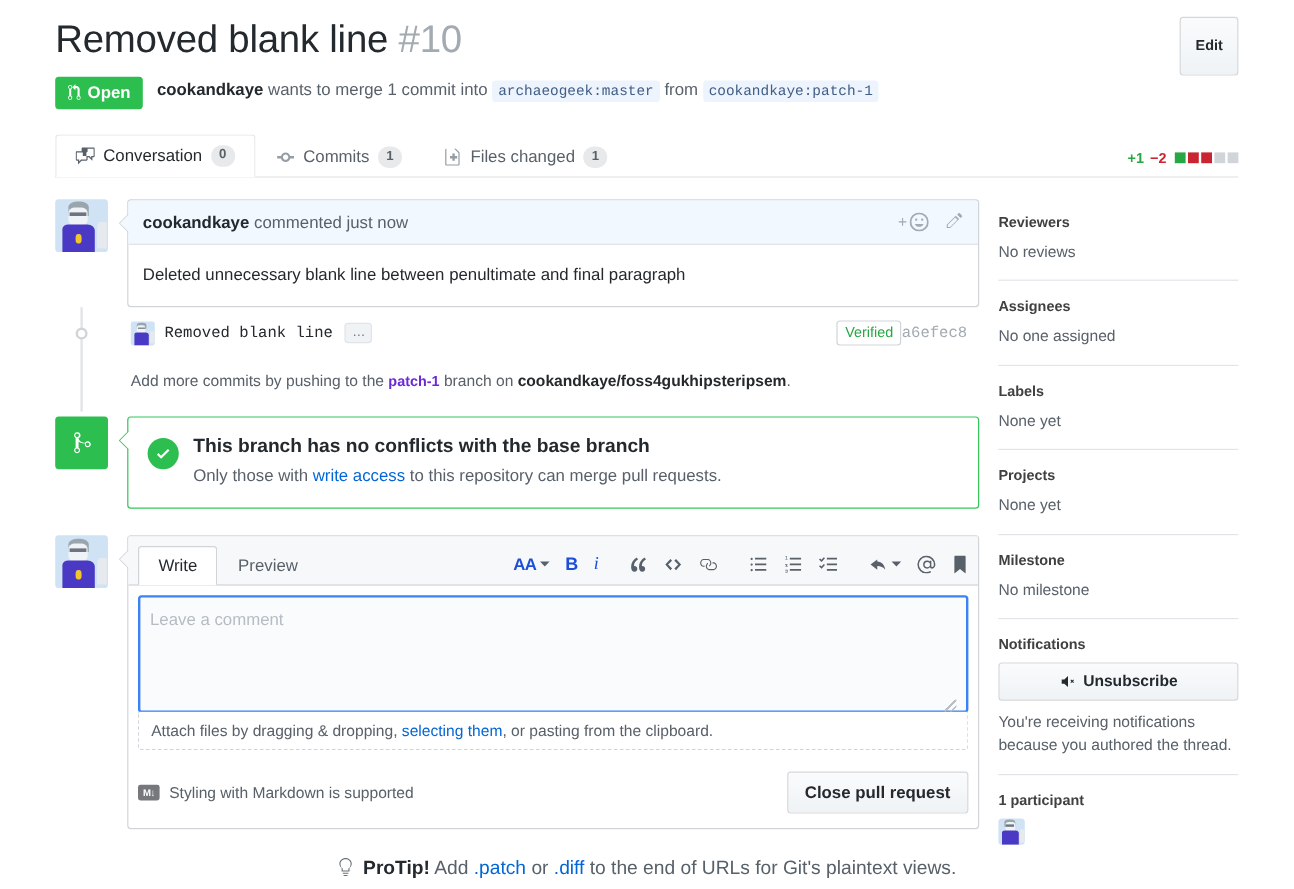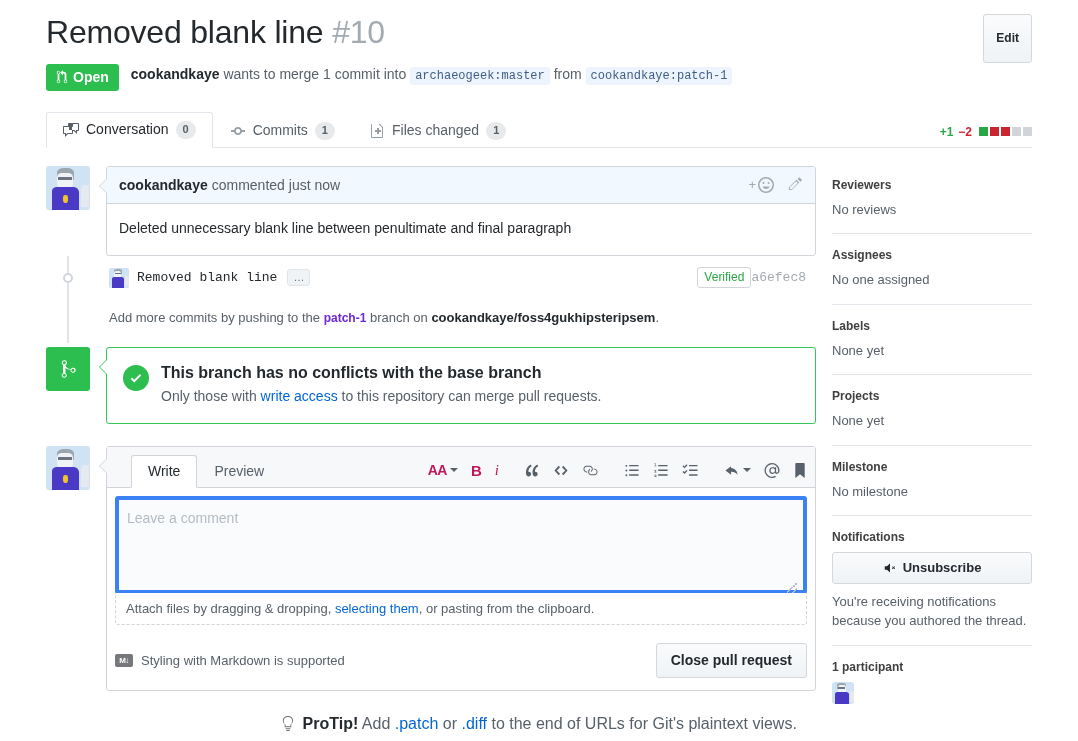--- a/index.html
+++ b/index.html
@@ -215,35 +215,35 @@
   }
   .composer-tabs {
     background: #f6f8fa; border-bottom: 1px solid #d1d5da;
     display: flex; align-items: flex-end; padding: 8px 8px 0; height: 41px;
   }
   .ctab {
     padding: 7px 16px; font-size: 14px; color: #586069;
     border: 1px solid transparent; border-radius: 3px 3px 0 0;
     position: relative; top: 1px; cursor: pointer; line-height: 1.2;
   }
-  .ctab.selected { background: #fff; color: #24292e; border-color: #d1d5da; border-bottom-color: #fff; margin-left: 16px; }
+  .ctab.selected { background: #fff; color: #24292e; border-color: #d1d5da; border-bottom-color: #fff; }
   .md-toolbar { margin-left: auto; display: flex; align-items: center; padding-bottom: 8px; }
   .md-group { display: flex; align-items: center; gap: 13px; margin-left: 26px; }
-  .md-btn { color: #be185d; cursor: pointer; display: inline-flex; align-items: center; }
+  .md-btn { color: #1d4ed8; cursor: pointer; display: inline-flex; align-items: center; }
   .md-btn svg { fill: #586069; }
   .md-aa { font-size: 14px; font-weight: bold; letter-spacing: -0.5px; }
   .md-b { font-size: 15px; font-weight: bold; }
   .md-i { font-size: 15px; font-style: italic; font-family: "Liberation Serif", serif; }
   .caret { display: inline-block; width: 0; height: 0; margin-left: 3px;
     border-left: 4px solid transparent; border-right: 4px solid transparent;
     border-top: 4px solid #586069; vertical-align: middle; }
 
   .composer-body { padding: 8px; }
   .comment-input {
-    width: 100%; height: 98px; border: 4px solid #3b82f6; border-radius: 3px;
+    width: 100%; height: 98px; border: 2px solid #3b82f6; border-radius: 3px;
     background: #fafbfc; padding: 10px 8px; font-size: 14px;
     font-family: "Liberation Sans", sans-serif; color: #24292e; resize: none;
     outline: none; display: block;
   }
   .comment-input::placeholder { color: #b5bcc3; }
   .drop-note {
     border: 1px dashed #d1d5da; border-top: 0; border-radius: 0 0 3px 3px;
     margin: -1px 0 0; padding: 8px 10px; font-size: 13px; color: #586069;
     background: #fff; position: relative;
   }

